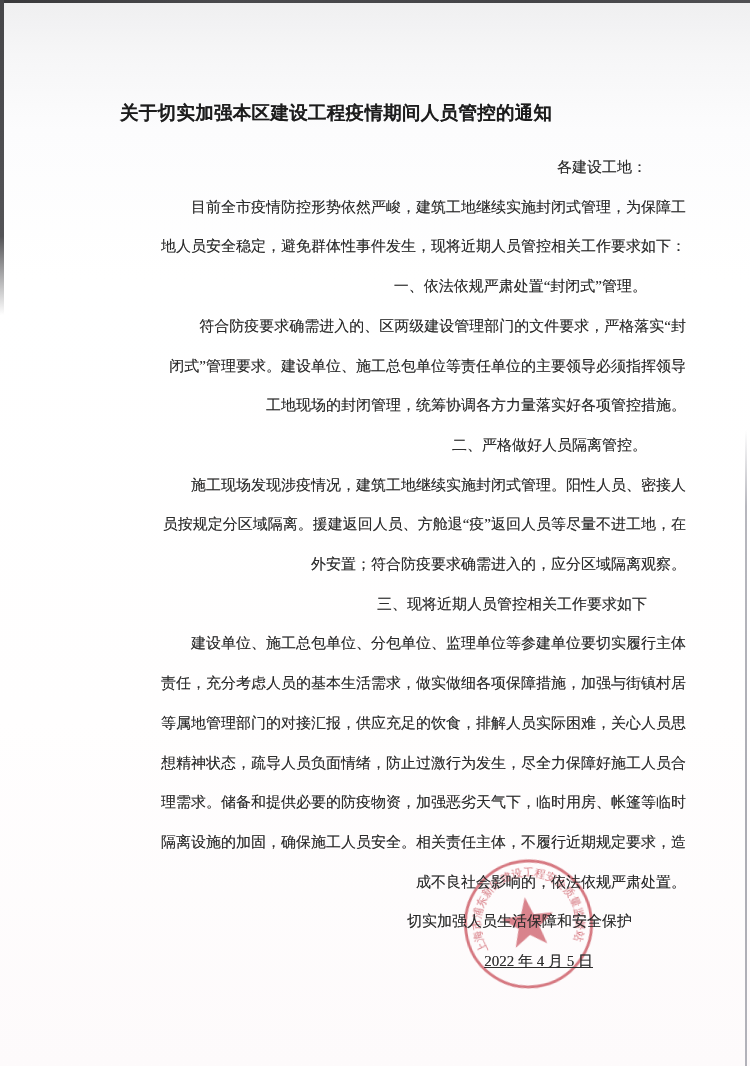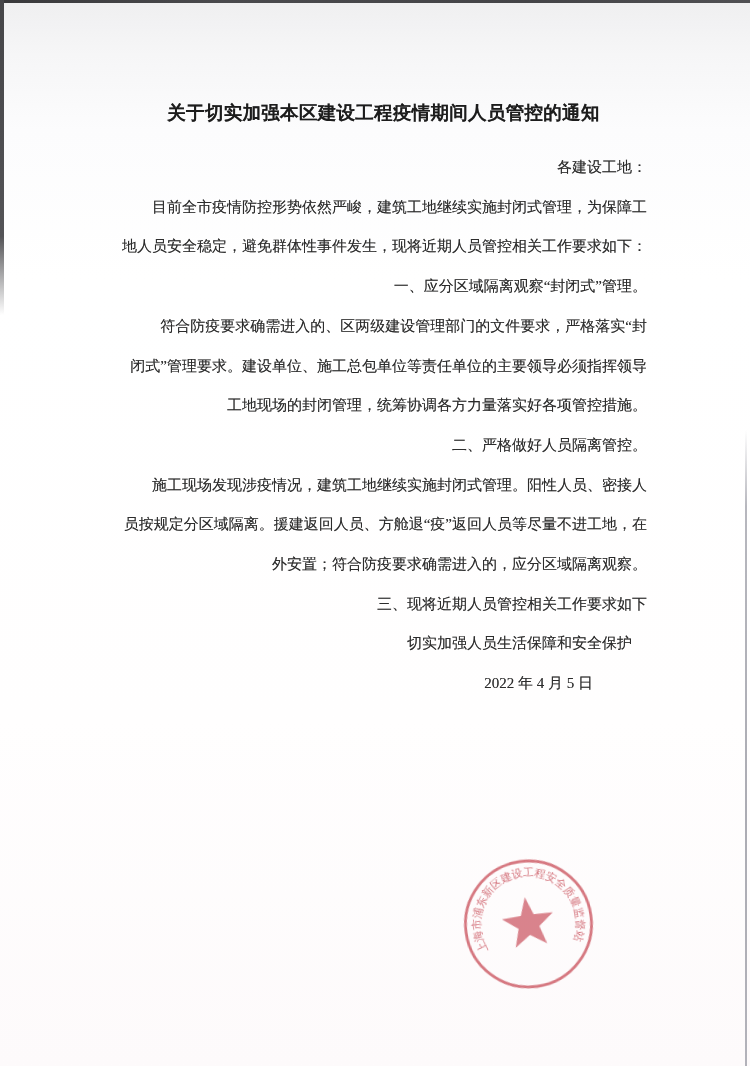--- a/index.html
+++ b/index.html
@@ -35,37 +35,37 @@
     width: 647px; 
     z-index: 2;
     color: #2c2c2c;
   }
   .title {
     width: 527px;
     font-size: 18.5px;
     font-weight: 700;
     letter-spacing: 0.3px;
     line-height: 26px;
-    text-align: center;
+    text-align: left;
     color: #1c1c1c;
     text-shadow: 0 0 0.6px rgba(30,30,30,0.55);
     margin-bottom: 22px;
   }
   .doc p {
     width: 527px;
     font-size: 15px;
     letter-spacing: 0px;
     line-height: 39.7px;
     text-align: right;
     text-shadow: 0 0 0.6px rgba(44,44,44,0.5);
     word-break: break-all;
   }
-  .indent { text-indent: 2em; }
+  .indent { text-indent: 2em; margin-left: 39px; }
   .signature { text-align: right; padding-right: 15px; }
-  .date { text-align: right; padding-right: 54px; }
+  .date { text-align: right; padding-right: 54px; text-decoration: underline; }
   
   .seal {
     position: absolute; left: 460px; top: 854px;
     width: 137px; height: 137px;
     z-index: 1;
     mix-blend-mode: multiply;
     opacity: 0.9;
   }
 </style>
 </head>
@@ -93,25 +93,26 @@
     </g>
   </svg>
 
   <div class="doc">
     <h1 class="title">关于切实加强本区建设工程疫情期间人员管控的通知</h1>
 
     <p class="salutation">各建设工地：</p>
 
     <p class="indent">目前全市疫情防控形势依然严峻，建筑工地继续实施封闭式管理，为保障工地人员安全稳定，避免群体性事件发生，现将近期人员管控相关工作要求如下：</p>
 
-    <p class="heading">一、应分区域隔离观察“封闭式”管理。</p>
+    <p class="heading">一、依法依规严肃处置“封闭式”管理。</p>
     <p class="indent">符合防疫要求确需进入的、区两级建设管理部门的文件要求，严格落实“封闭式”管理要求。建设单位、施工总包单位等责任单位的主要领导必须指挥领导工地现场的封闭管理，统筹协调各方力量落实好各项管控措施。</p>
 
     <p class="heading">二、严格做好人员隔离管控。</p>
     <p class="indent">施工现场发现涉疫情况，建筑工地继续实施封闭式管理。阳性人员、密接人员按规定分区域隔离。援建返回人员、方舱退“疫”返回人员等尽量不进工地，在外安置；符合防疫要求确需进入的，应分区域隔离观察。</p>
 
     <p class="heading">三、现将近期人员管控相关工作要求如下</p>
+    <p class="indent">建设单位、施工总包单位、分包单位、监理单位等参建单位要切实履行主体责任，充分考虑人员的基本生活需求，做实做细各项保障措施，加强与街镇村居等属地管理部门的对接汇报，供应充足的饮食，排解人员实际困难，关心人员思想精神状态，疏导人员负面情绪，防止过激行为发生，尽全力保障好施工人员合理需求。储备和提供必要的防疫物资，加强恶劣天气下，临时用房、帐篷等临时隔离设施的加固，确保施工人员安全。相关责任主体，不履行近期规定要求，造成不良社会影响的，依法依规严肃处置。</p>
 
     <p class="signature">切实加强人员生活保障和安全保护</p>
     <p class="date">2022 年 4 月 5 日</p>
   </div>
 
 </div>
 
 </body></html>

